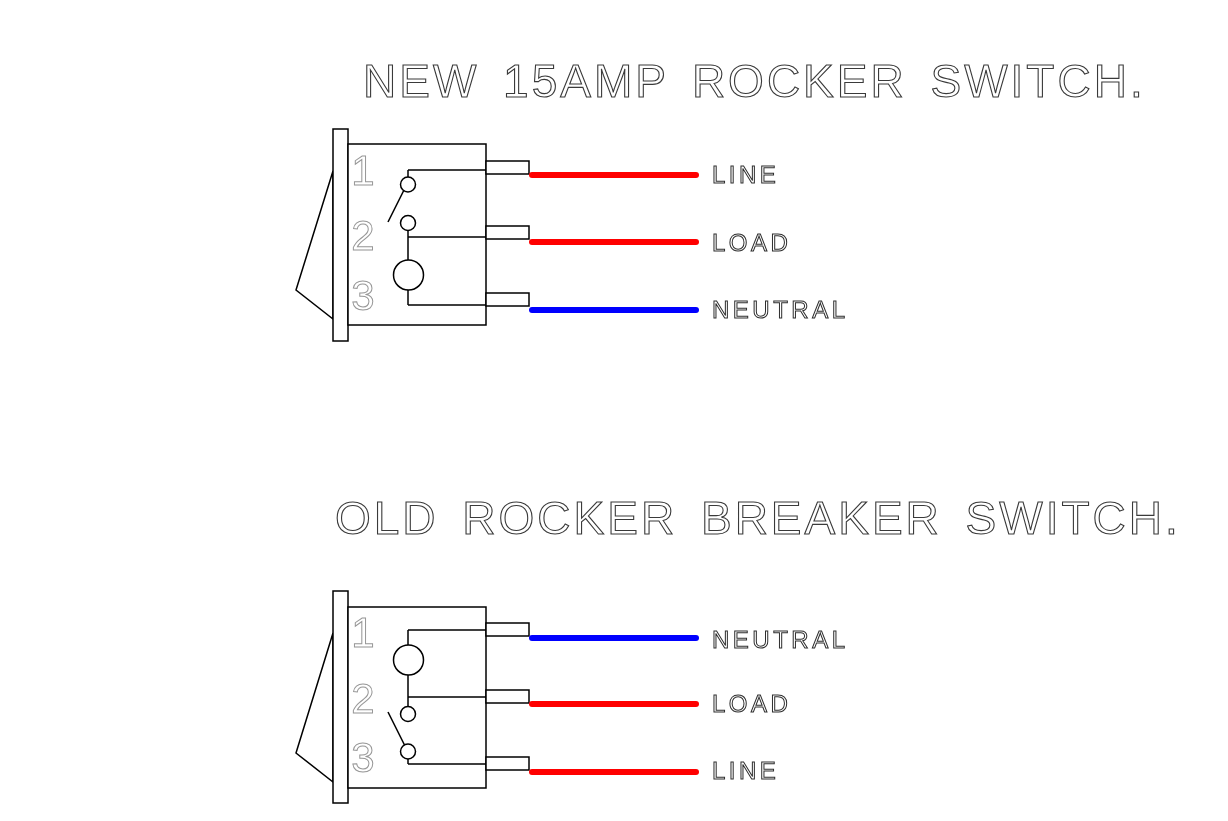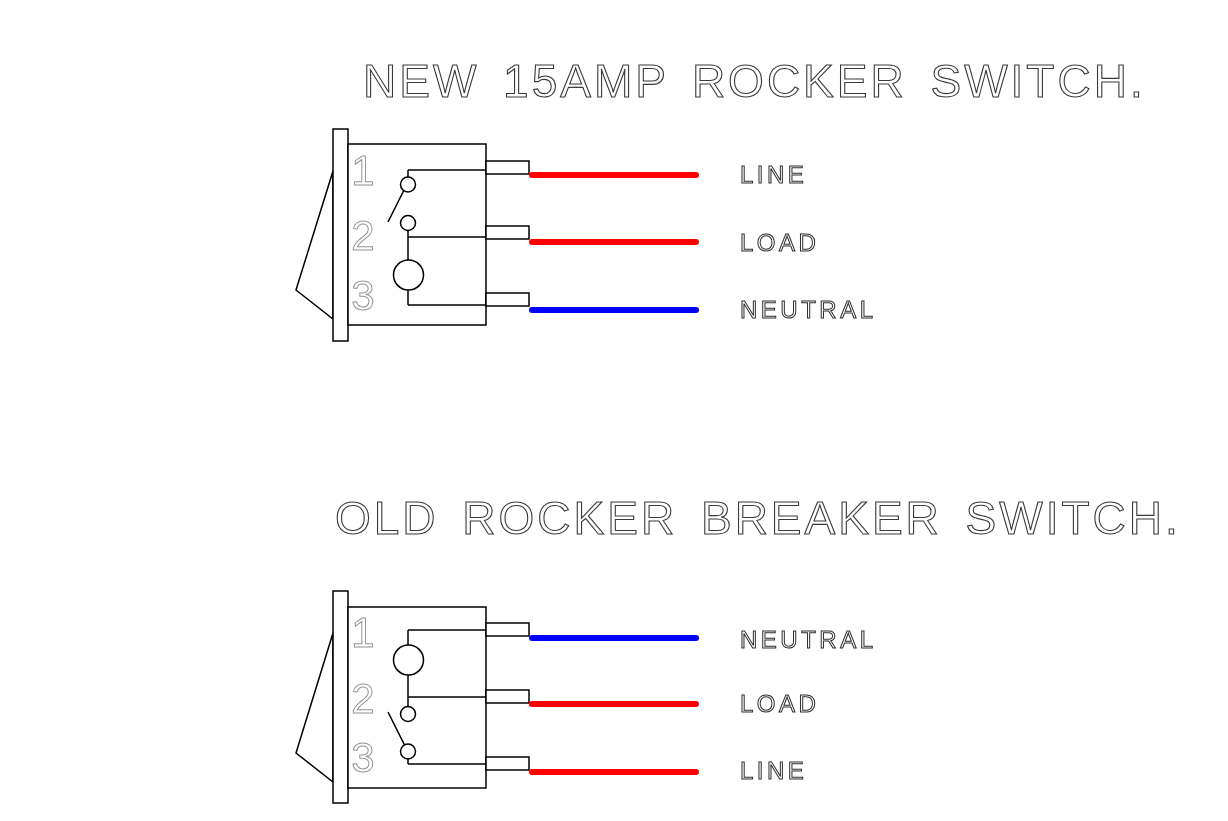--- a/index.html
+++ b/index.html
@@ -31,21 +31,20 @@
     text-align: center;
     color: #979797;
     -webkit-text-stroke: 1px #979797;
   }
 
   .wire-label {
     font-size: 24px;
     letter-spacing: 3.5px;
     -webkit-text-stroke: 1px #2e2e2e;
     color: #2e2e2e;
-    margin-left: 28px;
   }
 
   .wire {
     position: absolute;
     left: 529px;
     width: 170px;
     height: 6px;
     border-radius: 3px;
     background: #888; 
   }

